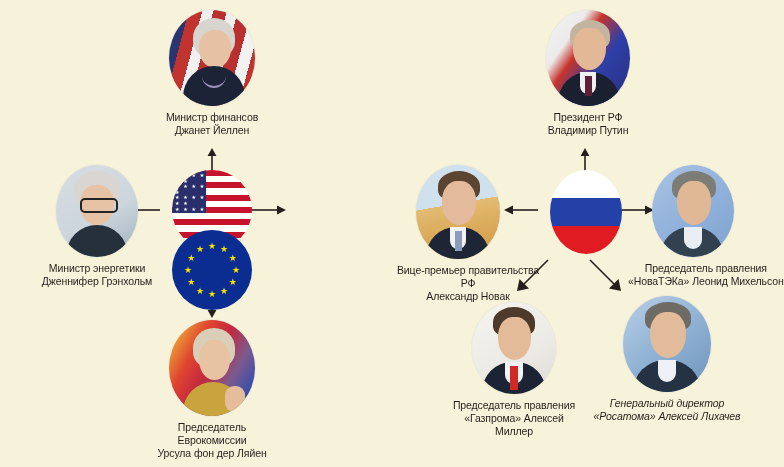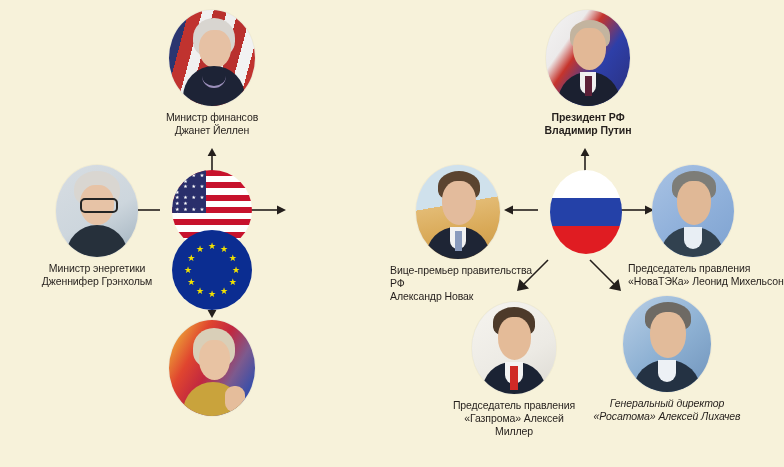--- a/index.html
+++ b/index.html
@@ -48,21 +48,21 @@
 
   .caption {
     margin-top: 5px;
     font-size: 10.5px;
     line-height: 13px;
     color: #241f1c;
     text-align: center;
     white-space: pre-line;
     letter-spacing: -0.1px;
   }
-  .caption.left { text-align: left; align-self: flex-start; }
+  .caption.left { text-align: center; align-self: flex-start; }
 
   
   .flag {
     position: absolute;
     border-radius: 50%;
     overflow: hidden;
   }
 
   .flag-us .stripes {
     position: absolute; inset: 0;
@@ -237,23 +237,25 @@
 
 
   <div class="node" style="left:148px; top:320px; width:128px;">
     <div class="photo" style="width:86px; height:96px;">
       <div class="bg" style="background:linear-gradient(120deg,#f2d23c 0%,#e0452f 30%,#c2283f 48%,#7d5a8e 68%,#3b4fa8 85%,#2c3b8f 100%);"></div>
       <div class="fig" style="left:24px; top:8px; width:42px; height:40px; border-radius:50% 50% 40% 40%; background:#d9cfb8;"></div>
       <div class="fig" style="left:30px; top:20px; width:31px; height:40px; border-radius:46% 46% 52% 52%; background:#e8c3a3;"></div>
       <div class="fig" style="left:14px; top:62px; width:60px; height:40px; border-radius:30px 30px 0 0; background:#c9a33c;"></div>
       <div class="fig" style="left:56px; top:66px; width:20px; height:26px; border-radius:9px; background:#e5bd9b;"></div>
     </div>
-  </div>
-
-  <div class="node" style="left:528px; top:10px; width:120px;font-weight:bold;">
+    <div class="caption">Председатель Еврокомиссии
+Урсула фон дер Ляйен</div>
+  </div>
+
+  <div class="node" style="left:528px; top:10px; width:120px;">
     <div class="photo" style="width:84px; height:96px;">
       <div class="bg" style="background:linear-gradient(125deg,#f4f4f4 0%,#eceaea 28%,#c6342c 40%,#2e3fa8 62%,#2a2f7c 100%);"></div>
       <div class="fig" style="left:24px; top:10px; width:40px; height:30px; border-radius:50% 50% 36% 36%; background:#c3b49f;"></div>
       <div class="fig" style="left:27px; top:18px; width:33px; height:42px; border-radius:44% 44% 52% 52%; background:#e2b896;"></div>
       <div class="fig" style="left:12px; top:62px; width:62px; height:42px; border-radius:30px 30px 0 0; background:#1b2030;"></div>
       <div class="fig" style="left:34px; top:62px; width:16px; height:22px; background:#f0f0f0; border-radius:0 0 8px 8px;"></div>
       <div class="fig" style="left:39px; top:66px; width:7px; height:20px; background:#5c2038;"></div>
     </div>
     <div class="caption">Президент РФ
 Владимир Путин</div>

